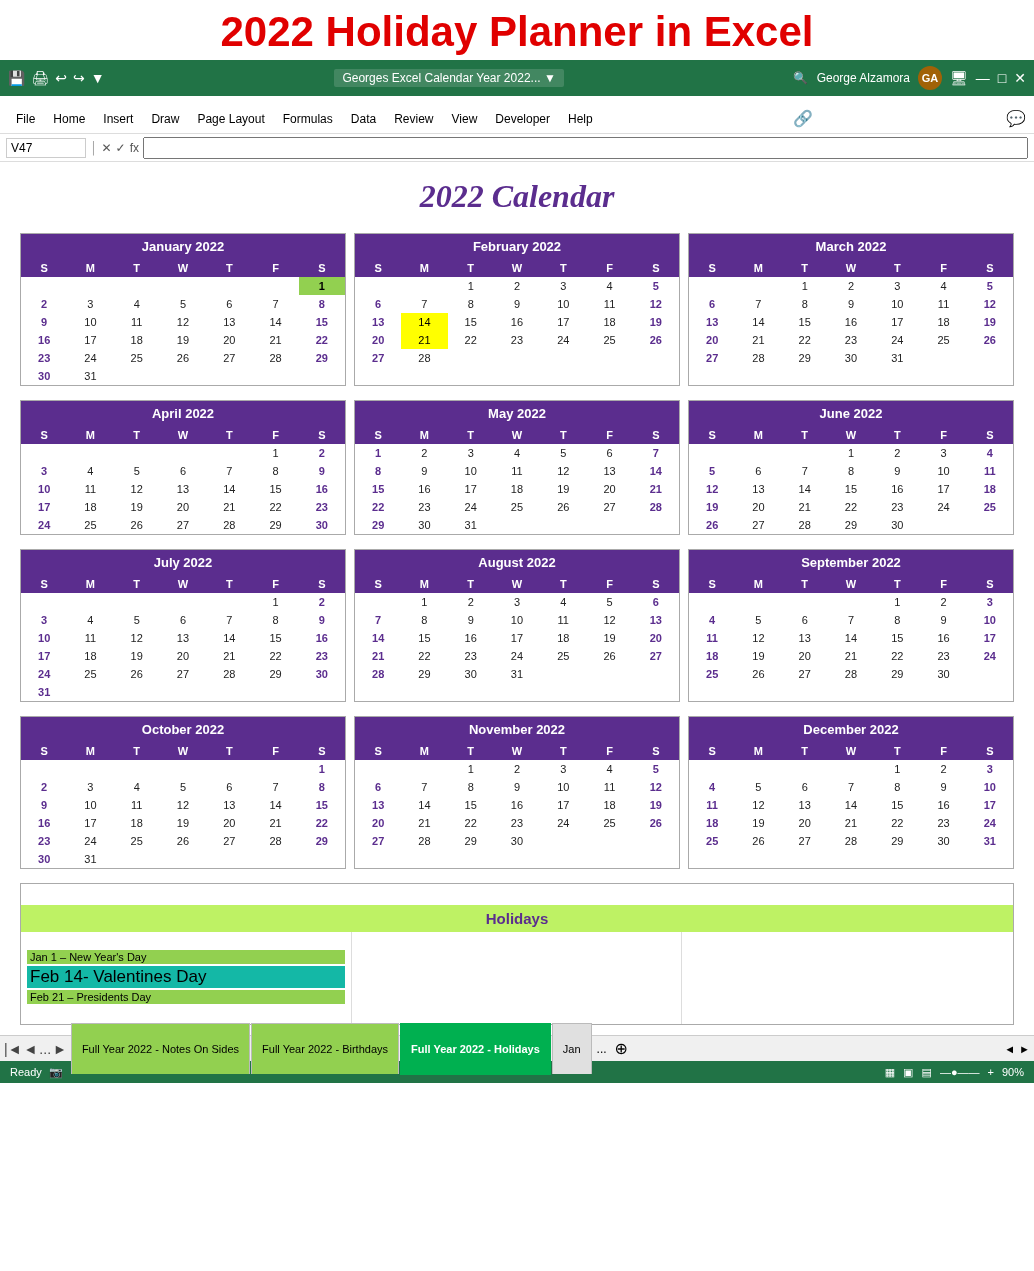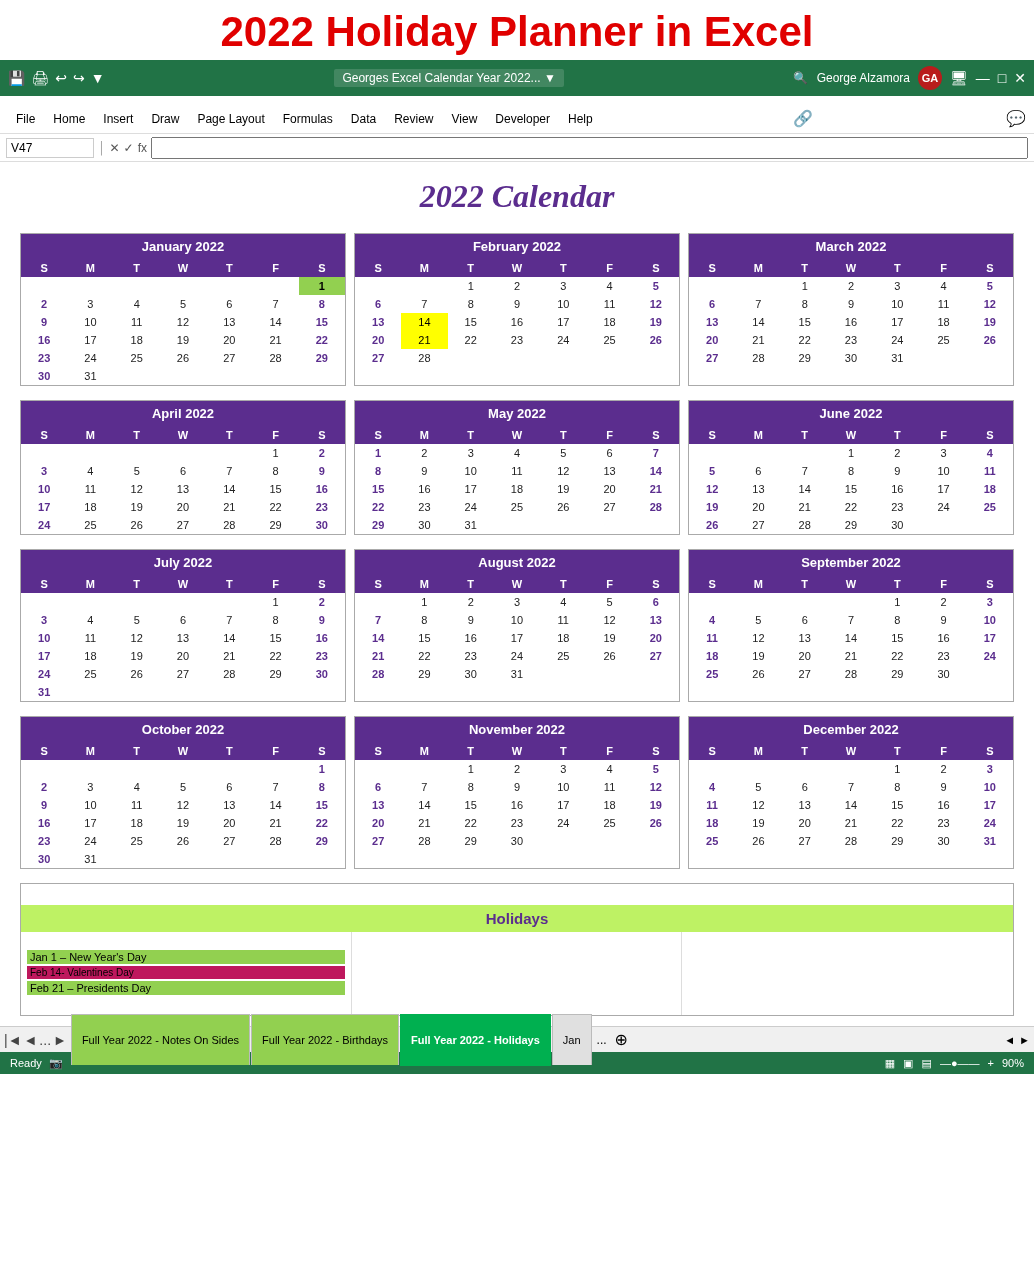--- a/index.html
+++ b/index.html
@@ -22,21 +22,21 @@
       height: 36px;
       padding: 0 8px;
       color: white;
       font-size: 12px;
     }
     .excel-titlebar .toolbar-icons { display: flex; gap: 6px; align-items: center; }
     .excel-titlebar .toolbar-icon { font-size: 14px; color: white; cursor: pointer; }
     .excel-titlebar .file-title { flex: 1; text-align: center; font-size: 12px; }
     .excel-titlebar .file-title span { background: rgba(255,255,255,0.15); padding: 2px 8px; border-radius: 2px; margin-top: 24px; }
     .excel-titlebar .user-area { display: flex; align-items: center; gap: 8px; }
-    .excel-titlebar .user-avatar { background: #b91c1c; border-radius: 50%; width: 24px; height: 24px; display: flex; align-items: center; justify-content: center; font-size: 11px; font-weight: bold; }
+    .excel-titlebar .user-avatar { background: #a16207; border-radius: 50%; width: 24px; height: 24px; display: flex; align-items: center; justify-content: center; font-size: 11px; font-weight: bold; }
     .excel-titlebar .window-controls { display: flex; gap: 8px; margin-left: 8px; }
     .excel-titlebar .win-btn { font-size: 14px; cursor: pointer; }
 
     .excel-menubar {
       background: #fff;
       border-bottom: 1px solid #ddd;
       display: flex;
       align-items: center;
       height: 30px;
       padding: 0 8px;
@@ -50,21 +50,21 @@
     .excel-formulabar {
       background: #fff;
       border-bottom: 1px solid #ddd;
       display: flex;
       align-items: center;
       height: 28px;
       padding: 0 6px;
       gap: 4px;
       font-size: 12px;
     }
-    .excel-formulabar .cell-ref { width: 88px; border: 1px solid #ccc; padding: 2px 4px; font-size: 12px; }
+    .excel-formulabar .cell-ref { width: 80px; border: 1px solid #ccc; padding: 2px 4px; font-size: 12px; }
     .excel-formulabar .fx-sep { color: #999; }
     .excel-formulabar .fx-icons { display: flex; gap: 4px; color: #555; }
     .excel-formulabar .fx-input { flex: 1; padding: 2px 4px; font-size: 12px; }
 
     .calendar-area {
       background: #fff;
       padding: 10px 20px;
     }
 
     .calendar-main-title {
@@ -152,23 +152,23 @@
     .holidays-col:last-child { border-right: none; }
 
     .holiday-item-green {
       background: #92d050;
       color: #000;
       font-size: 11px;
       padding: 1px 3px;
       margin-bottom: 2px;
     }
     .holiday-item-yellow {
-      background: #be185d;
+      background: #14b8a6;
       color: #000;
-      font-size: 10px;
+      font-size: 17px;
       padding: 1px 3px;
       margin-bottom: 2px;
     }
 
     .excel-tabbar {
       background: #f0f0f0;
       border-top: 1px solid #ccc;
       display: flex;
       align-items: center;
       height: 26px;

